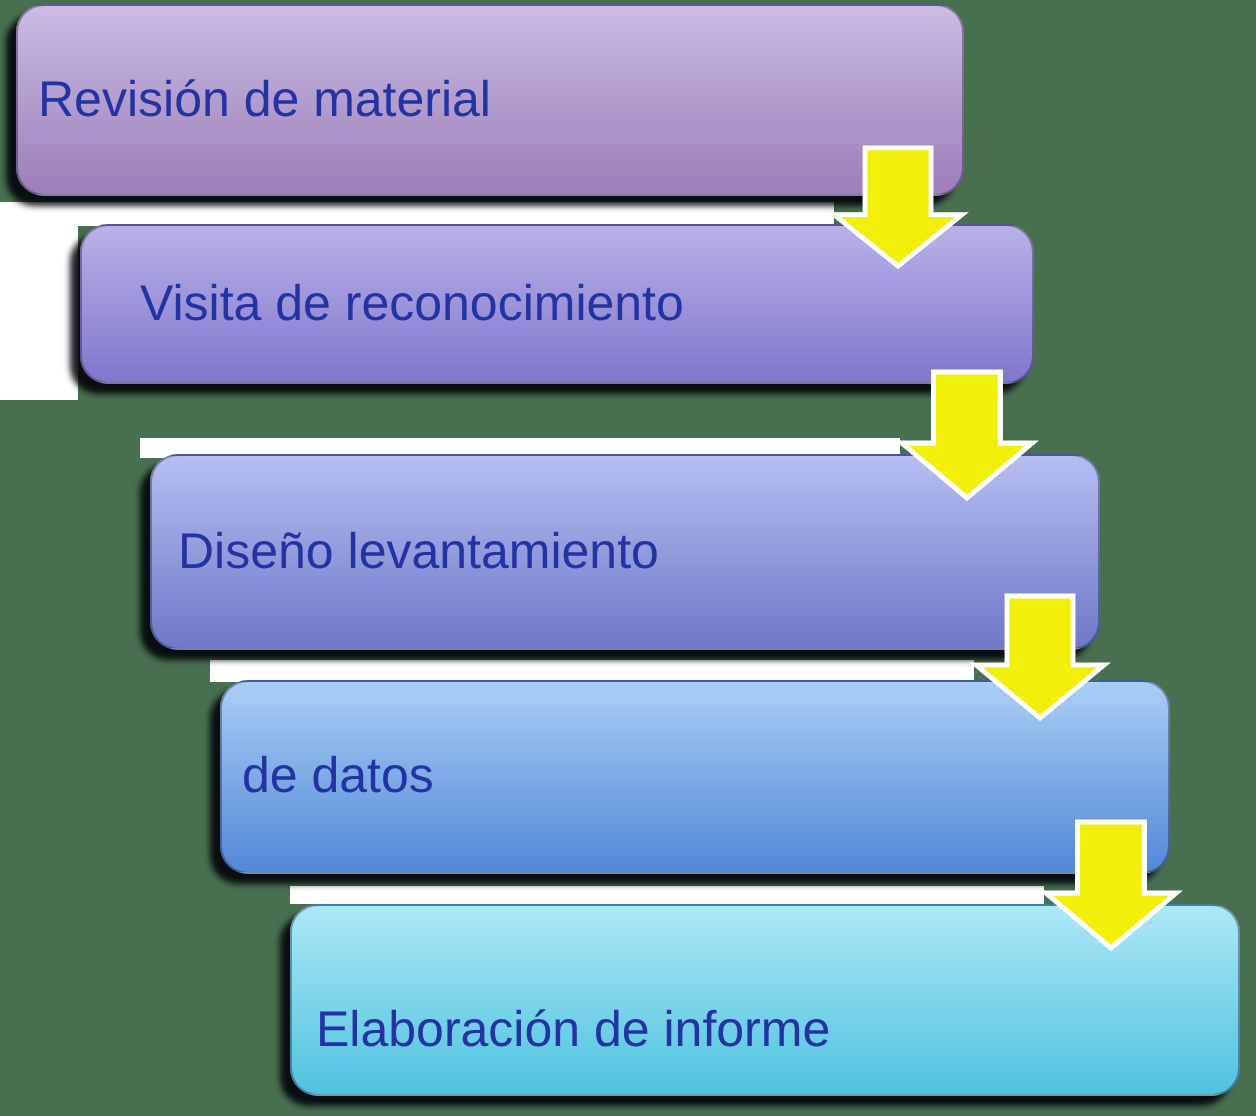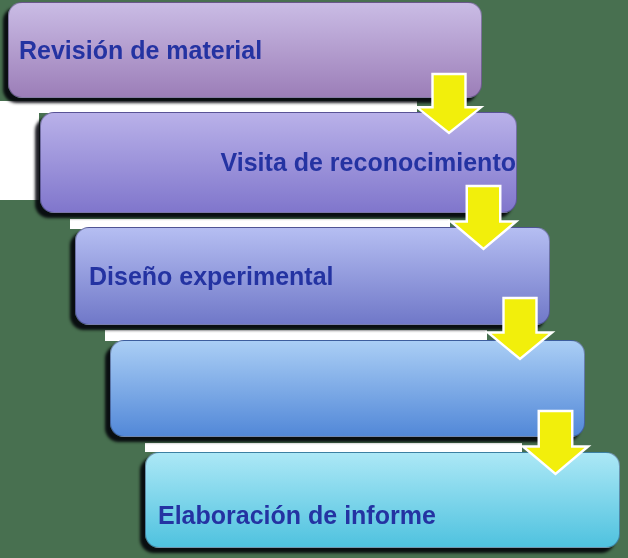--- a/index.html
+++ b/index.html
@@ -1,40 +1,40 @@
 <!DOCTYPE html>
 <html><head>
 <meta charset="utf-8">
 <style>
   html, body { margin: 0; padding: 0; }
   body {
     width: 628px; height: 558px;
     font-family: "Liberation Sans", sans-serif;
     position: relative; overflow: hidden;
   }
-  #stage { position: absolute; inset: 0; font-weight: bold; }
+  #stage { position: absolute; inset: 0; }
 
   .pocket { position: absolute; background: #ffffff; }
 
   .step-box {
     position: absolute;
     border-radius: 14px;
     border: 1px solid rgba(30,30,70,0.40);
     box-shadow: -5px 5px 3px rgba(0,0,8,0.88);
     box-sizing: border-box;
     display: flex; flex-direction: column; justify-content: center;
   }
   .step-label {
     font-size: 25px;
     line-height: 29px;
     letter-spacing: 0px;
     white-space: pre;
   }
   .box-1 { left: 8px;   top: 2px;   width: 474px; height: 96px;  padding-left: 10px; }
-  .box-2 { left: 40px;  top: 112px; width: 477px; height: 101px; padding-left: 29px; text-align: right; }
+  .box-2 { left: 40px;  top: 112px; width: 477px; height: 80px; padding-left: 29px; }
   .box-3 { left: 75px;  top: 227px; width: 475px; height: 98px;  padding-left: 13px; }
   .box-4 { left: 110px; top: 340px; width: 475px; height: 97px;  padding-left: 10px; }
   .box-5 { left: 145px; top: 452px; width: 475px; height: 96px;  padding-left: 12px; }
 
   .arrow { position: absolute; overflow: visible; }
   .arrow-1 { left: 416px; top: 73px;  width: 66px; height: 61px; }
   .arrow-2 { left: 450px; top: 185px; width: 67px; height: 65px; }
   .arrow-3 { left: 487px; top: 297px; width: 66px; height: 63px; }
   .arrow-4 { left: 522px; top: 410px; width: 67px; height: 65px; }
 </style>
@@ -51,24 +51,25 @@
 
   <div class="step-box box-1" style="background: linear-gradient(rgb(202, 188, 229), rgb(156, 126, 184));">
     <div class="step-label" style="color: rgb(36, 51, 162);">Revisión de material</div>
   </div>
 
   <div class="step-box box-2" style="background: linear-gradient(rgb(185, 177, 233), rgb(128, 118, 204));">
     <div class="step-label" style="color: rgb(36, 51, 162);">Visita de reconocimiento</div>
   </div>
 
   <div class="step-box box-3" style="background: linear-gradient(rgb(181, 190, 242), rgb(112, 120, 200));">
-    <div class="step-label" style="color: rgb(36, 51, 162);">Diseño experimental</div>
+    <div class="step-label" style="color: rgb(36, 51, 162);">Diseño levantamiento</div>
   </div>
 
   <div class="step-box box-4" style="background: linear-gradient(rgb(170, 206, 245), rgb(82, 136, 216));">
+    <div class="step-label" style="color: rgb(36, 51, 162);">de datos</div>
   </div>
 
   <div class="step-box box-5" style="background: linear-gradient(rgb(172, 232, 246), rgb(79, 194, 223));">
     <div class="step-label" style="color: rgb(36, 51, 162); margin-top: 31px;">Elaboración de informe</div>
   </div>
 
   <svg class="arrow arrow-1" viewBox="0 0 68 64" preserveAspectRatio="none">
     <polygon class="arrow-shape" points="17,1 17,36 1,36 34,63 67,36 51,36 51,1" stroke-width="2.5" stroke-linejoin="miter" fill="#F2EF0B" stroke="#FFFFFF"></polygon>
   </svg>
   <svg class="arrow arrow-2" viewBox="0 0 68 64" preserveAspectRatio="none">

